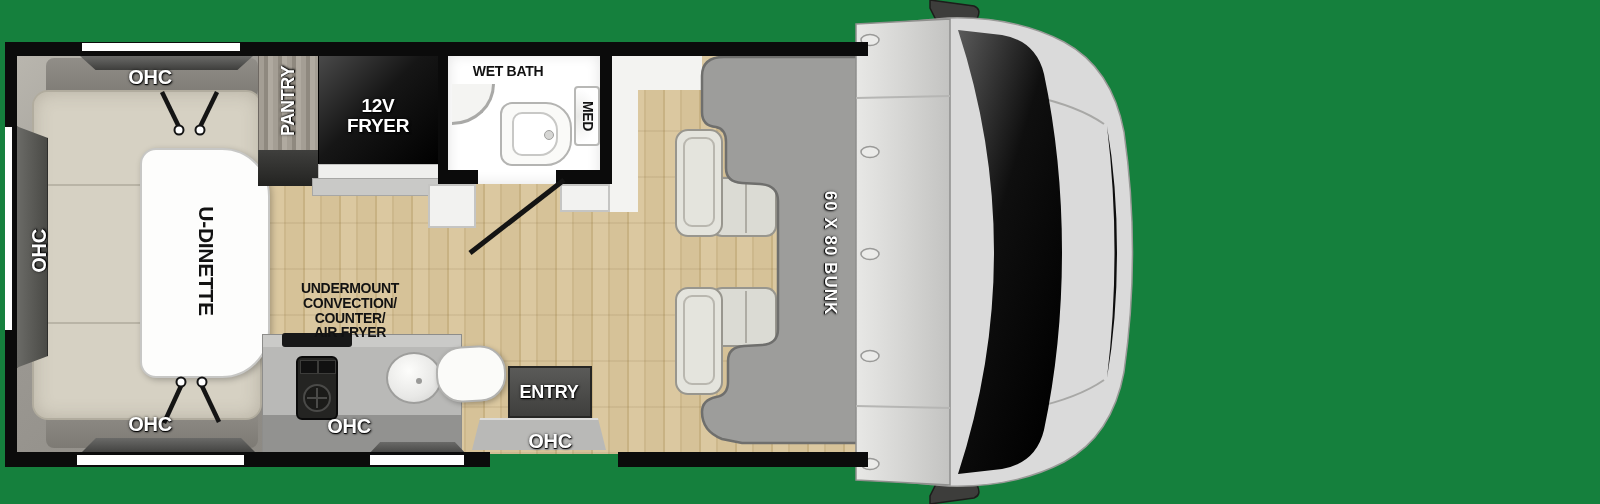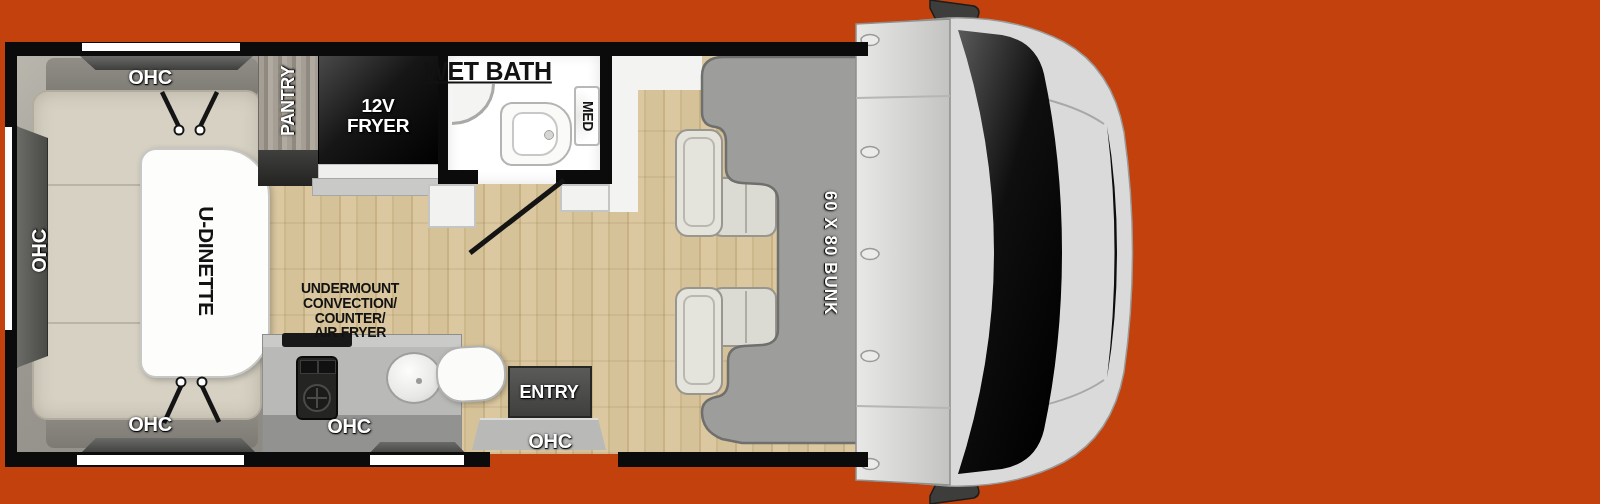--- a/index.html
+++ b/index.html
@@ -1,16 +1,16 @@
 <!DOCTYPE html>
 <html><head>
 <meta charset="utf-8">
 <style>
   html,body{margin:0;padding:0;background:#fff;}
-  .stage{position:relative;width:1600px;height:504px;background:#c2410c;overflow:hidden;
+  .stage{position:relative;width:1600px;height:504px;background:#15803d;overflow:hidden;
          font-family:"Liberation Sans",sans-serif;}
   .abs{position:absolute;}
 
   
   .floor{left:17px;top:54px;width:851px;height:400px;
     background:
       repeating-linear-gradient(0deg, rgba(120,95,55,.10) 0 2px, transparent 2px 46px),
       repeating-linear-gradient(90deg, #dbc8a0 0 15px, #cdb88c 15px 17px, #d6c298 17px 34px, #c8b283 34px 36px);
   }
   .whitepatch{background:#f3f3f1;}
@@ -243,21 +243,21 @@
 
   <div class="lbl lw" style="left:150px;top:77px;font-size:20px;">OHC</div>
   <div class="lbl lw rM90" style="left:39px;top:251px;font-size:20px;">OHC</div>
   <div class="lbl lw" style="left:150px;top:424px;font-size:20px;">OHC</div>
   <div class="lbl lb r90" style="left:206px;top:261px;font-size:21px;">U-DINETTE</div>
   <div class="lbl lw rM90" style="left:288px;top:101px;font-size:18px;">PANTRY</div>
   <div class="lbl lw block" style="left:378px;top:107px;font-size:19px;">
     <div>12V</div>
     <div>FRYER</div>
   </div>
-  <div class="lbl lb" style="left:488px;top:71px;font-size:25px;text-decoration:underline;">WET BATH</div>
+  <div class="lbl lb" style="left:508px;top:71px;font-size:14px;">WET BATH</div>
   <div class="lbl lb r90" style="left:588px;top:116px;font-size:14px;">MED</div>
   <div class="lbl lb block" style="left:350px;top:302px;font-size:14px;">
     <div>UNDERMOUNT</div>
     <div>CONVECTION/</div>
     <div>COUNTER/</div>
     <div>AIR FRYER</div>
   </div>
   <div class="lbl lw" style="left:349px;top:426px;font-size:20px;">OHC</div>
   <div class="lbl lw" style="left:549px;top:392px;font-size:18px;">ENTRY</div>
   <div class="lbl lw" style="left:550px;top:441px;font-size:20px;">OHC</div>

